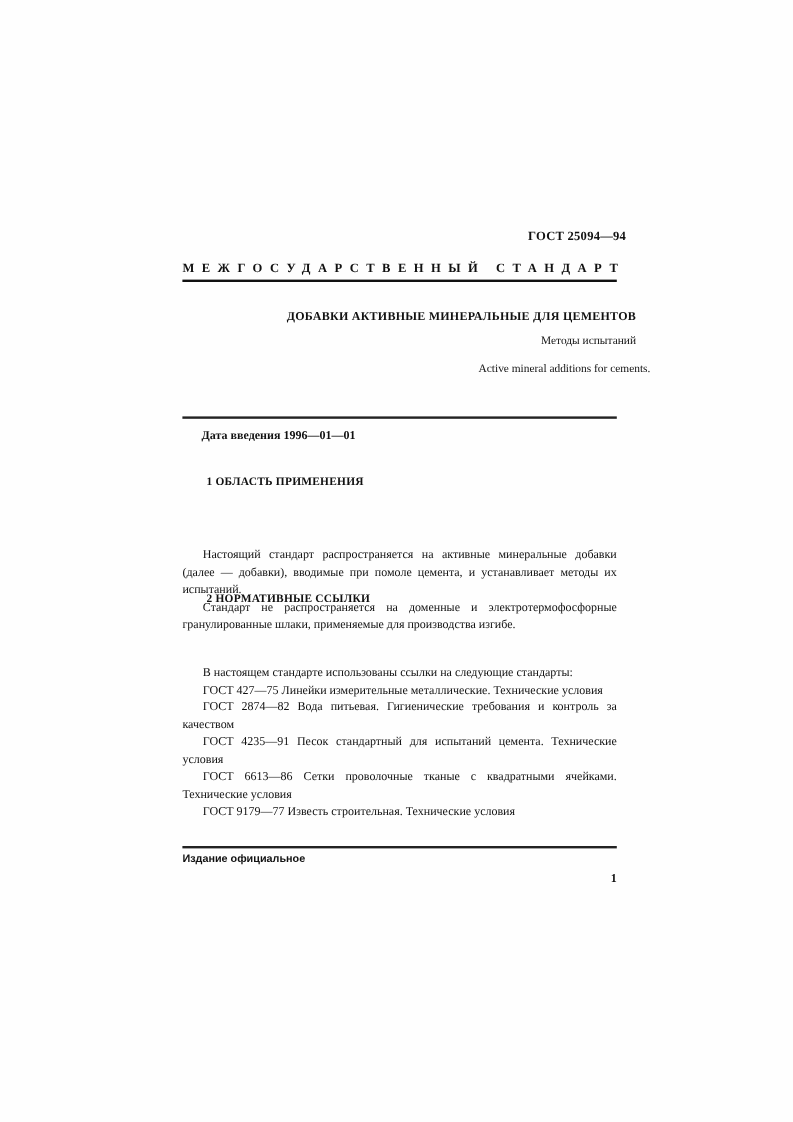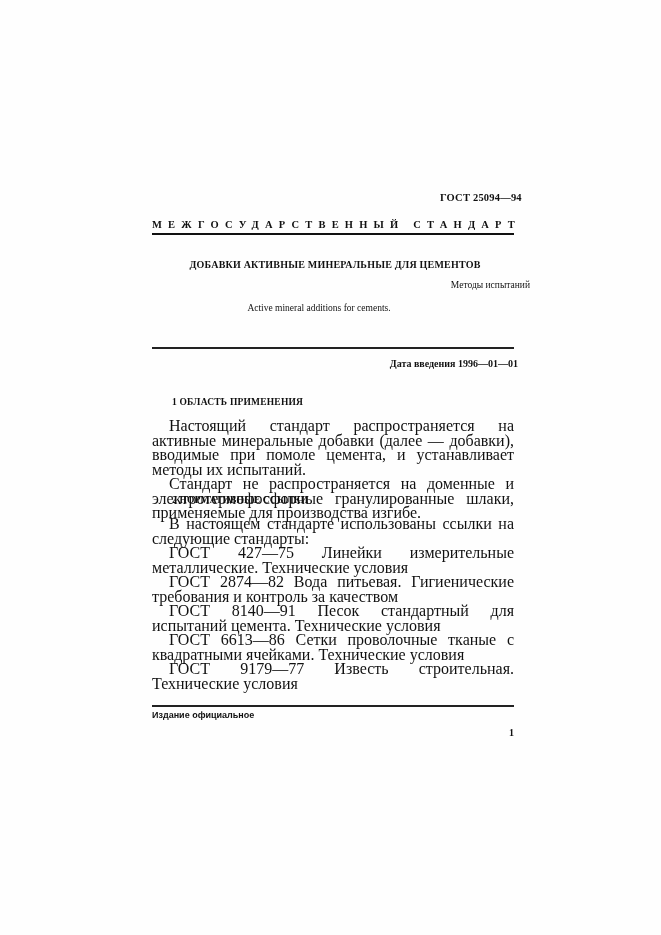--- a/index.html
+++ b/index.html
@@ -1,27 +1,27 @@
 <!DOCTYPE html>
 <html><head>
 <meta charset="utf-8">
 <style>
   html, body { margin: 0; padding: 0; }
   body { width: 661px; height: 935px; background: #fefefe; position: relative; overflow: hidden; font-family: "Liberation Serif", "DejaVu Serif", serif; color: #111; }
   .abs { position: absolute; }
   .gost-code { left: 440px; top: 192px; font-size: 10.5px; font-weight: bold; letter-spacing: 0.2px; }
   .interstate { left: 152px; top: 219px; width: 363px; font-size: 10.5px; font-weight: bold; letter-spacing: 6.2px; white-space: nowrap; }
   .rule-top { left: 152px; top: 233px; width: 362px; height: 2px; background: #111; }
-  .title { left: 140px; top: 259px; width: 390px; text-align: center; font-size: 10px; font-weight: bold; letter-spacing: 0.2px; }
+  .title { left: 140px; top: 259px; width: 390px; text-align: right; font-size: 10px; font-weight: bold; letter-spacing: 0.2px; }
   .subtitle { left: 140px; top: 280px; width: 390px; text-align: right; font-size: 9.5px; }
-  .en-title { left: 124px; top: 302px; width: 390px; text-align: center; font-size: 9.5px; line-height: 12px; }
+  .en-title { left: 152px; top: 302px; width: 390px; text-align: right; font-size: 9.5px; line-height: 12px; }
   .rule-mid { left: 152px; top: 347px; width: 362px; height: 1.5px; background: #222; }
-  .date { left: 156px; top: 358px; width: 362px; text-align: right; font-size: 10px; font-weight: bold; }
+  .date { left: 168px; top: 358px; width: 362px; font-size: 10px; font-weight: bold; }
   .sec-head { left: 172px; font-size: 9.5px; font-weight: bold; letter-spacing: 0.2px; }
-  .body-text { left: 152px; width: 362px; font-size: 16px; line-height: 14.5px; text-align: justify; }
+  .body-text { left: 152px; width: 362px; font-size: 10px; line-height: 14.5px; text-align: justify; margin-top: 37px; }
   .para { text-indent: 17px; margin: 0; }
   .rule-bottom { left: 152px; top: 705px; width: 362px; height: 1.5px; background: #222; }
   .edition { left: 152px; top: 710px; font-size: 9px; font-weight: bold; font-family: "Liberation Sans", "DejaVu Sans", sans-serif; }
   .page-num { left: 500px; top: 727px; width: 14px; text-align: right; font-size: 10px; font-weight: bold; }
 </style>
 </head>
 <body>
 
 <div class="abs gost-code">ГОСТ 25094—94</div>
 <div class="abs interstate">МЕЖГОСУДАРСТВЕННЫЙ СТАНДАРТ</div>
@@ -40,20 +40,20 @@
 <div class="abs body-text" style="top:419px;">
   <p class="para">Настоящий стандарт распространяется на активные минеральные добавки (далее — добавки), вводимые при помоле цемента, и устанавливает методы их испытаний.</p>
   <p class="para">Стандарт не распространяется на доменные и электротермофосфорные гранулированные шлаки, применяемые для производства изгибе.</p>
 </div>
 
 <div class="abs sec-head" style="top:495px;">2 НОРМАТИВНЫЕ ССЫЛКИ</div>
 <div class="abs body-text" style="top:517px;">
   <p class="para">В настоящем стандарте использованы ссылки на следующие стандарты:</p>
   <p class="para">ГОСТ 427—75 Линейки измерительные металлические. Технические условия</p>
   <p class="para">ГОСТ 2874—82 Вода питьевая. Гигиенические требования и контроль за качеством</p>
-  <p class="para">ГОСТ 8140—91 Песок стандартный для испытаний цемента. Технические условия</p>
+  <p class="para">ГОСТ 4235—91 Песок стандартный для испытаний цемента. Технические условия</p>
   <p class="para">ГОСТ 6613—86 Сетки проволочные тканые с квадратными ячейками. Технические условия</p>
   <p class="para">ГОСТ 9179—77 Известь строительная. Технические условия</p>
 </div>
 
 <div class="abs rule-bottom"></div>
 <div class="abs edition">Издание официальное</div>
 <div class="abs page-num">1</div>
 
 </body></html>

